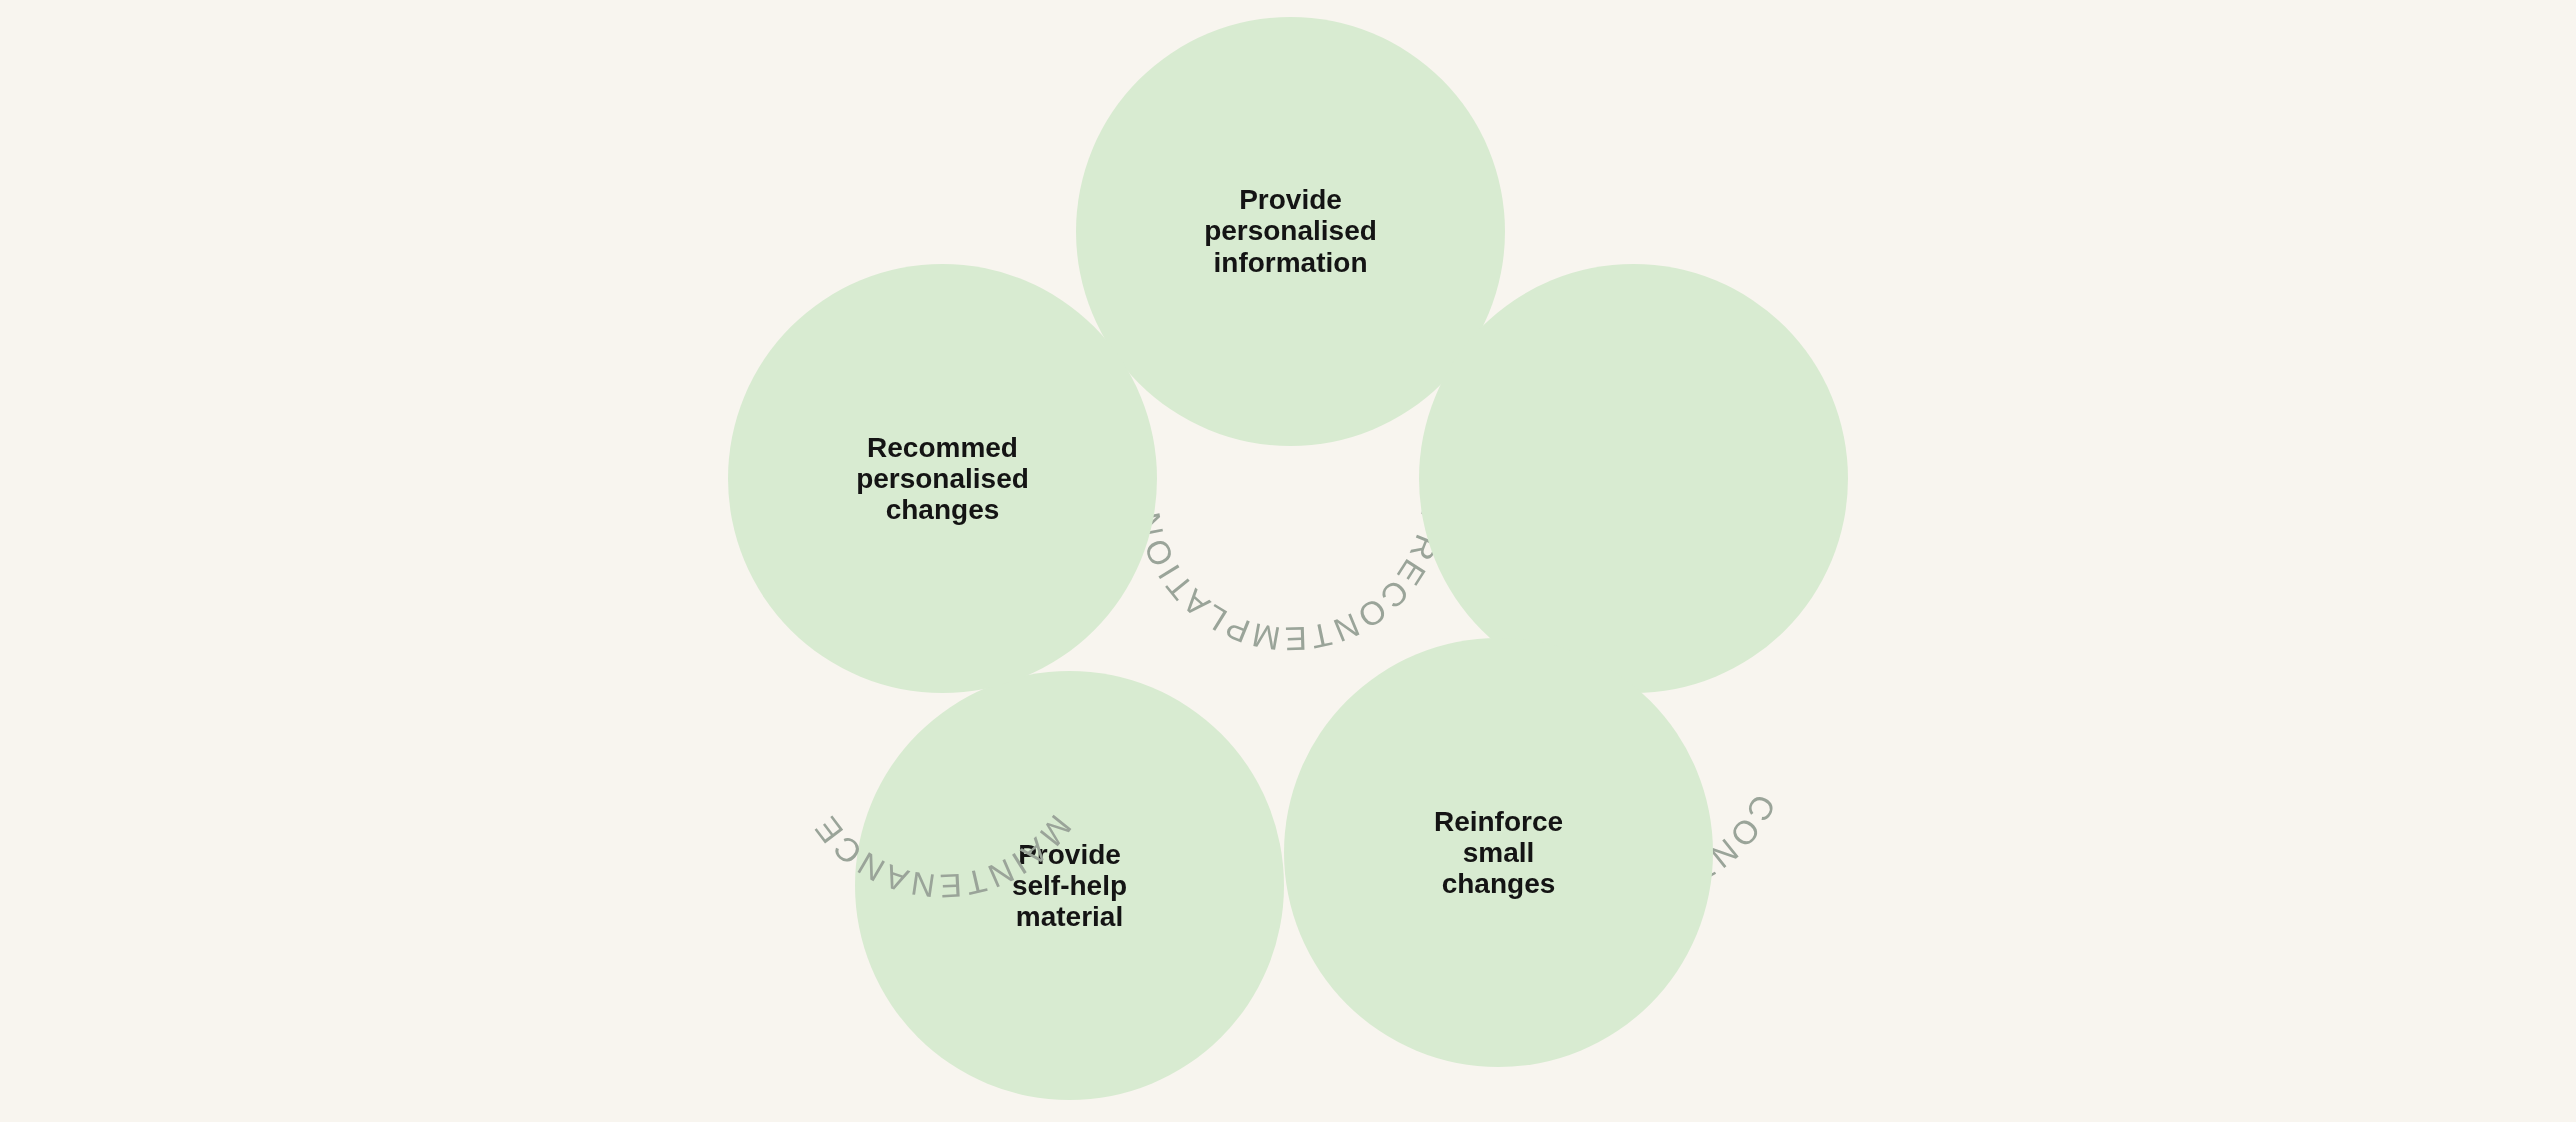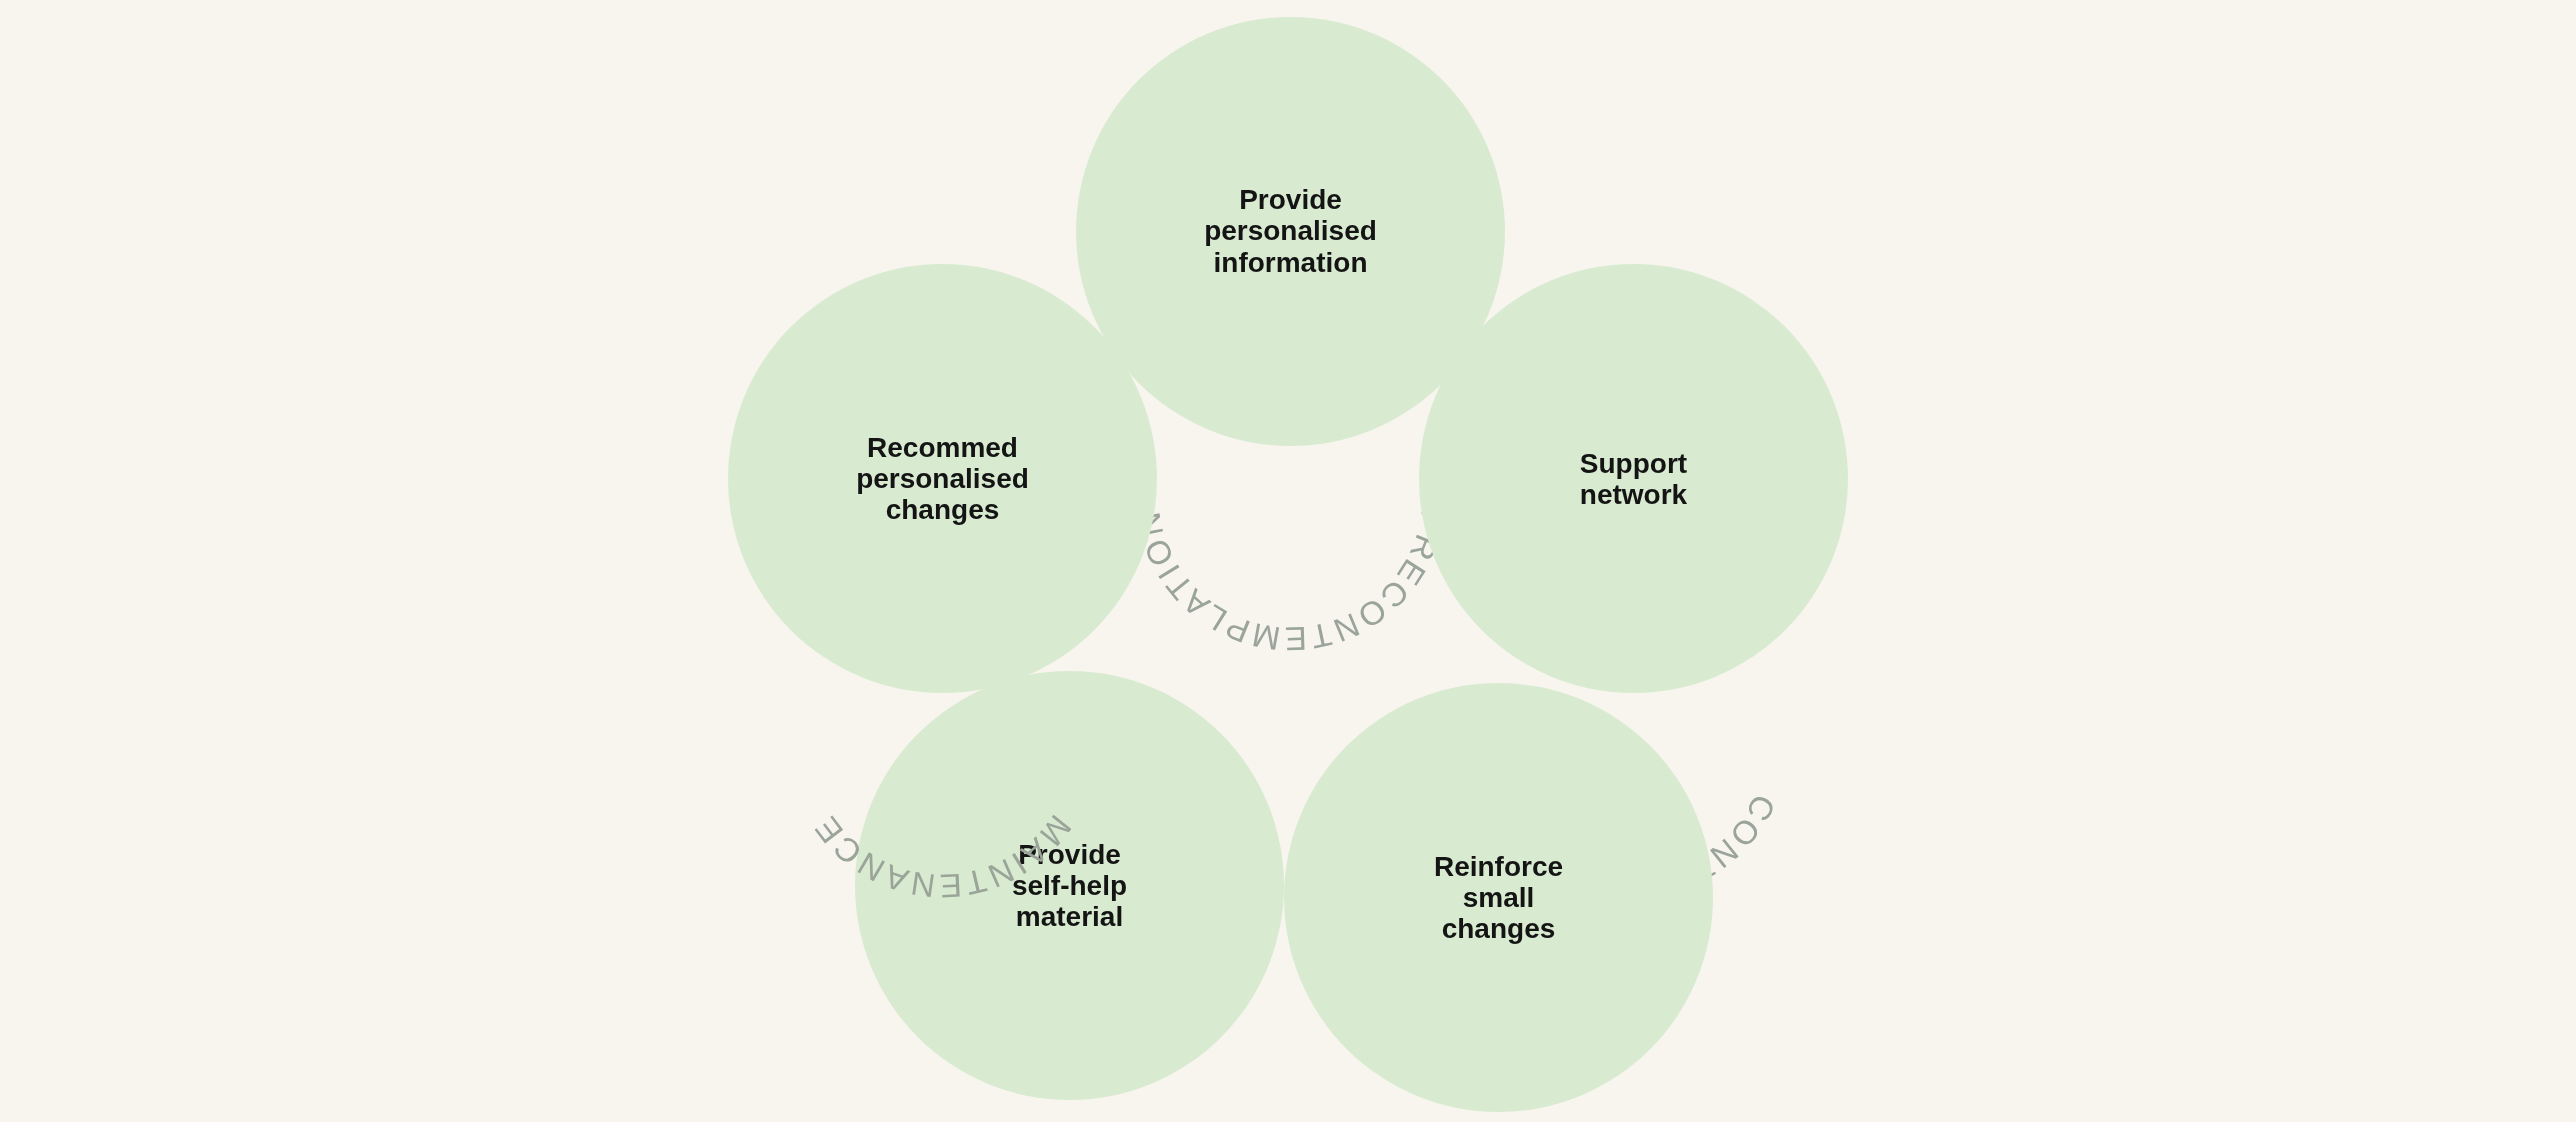--- a/index.html
+++ b/index.html
@@ -52,21 +52,21 @@
     text-align: center;
     white-space: pre-line;
     font-size: 28px;
     font-weight: 700;
     line-height: 1.12;
     color: var(--strategy-text, #141414);
   }
   
   .stage--precontemplation { left: 1076px; top: 16.5px;  }
   .stage--contemplation    { left: 1419px; top: 264px; }
-  .stage--preparation      { left: 1284px; top: 683px; }
+  .stage--preparation      { left: 1284px; top: 638px; }
   .stage--action           { left: 855px; top: 671px; }
   .stage--maintenance      { left: 728px;  top: 264px; }
 </style>
 </head>
 <body>
 
 <div class="diagram">
 
   <div class="stage stage--precontemplation">
     <div class="stage-circle"></div>
@@ -86,22 +86,20 @@
   <div class="stage stage--contemplation">
     <div class="stage-circle"></div>
     <svg class="arc-svg" viewBox="0 0 520 520" aria-hidden="true">
       <defs>
           <path id="arc-contemplation" d="M 260 420 A 160 160 0 1 1 259.95 420" fill="none"></path>
         </defs>
       <text class="arc-label" text-anchor="middle">
         <textPath href="#arc-contemplation" startOffset="50%">CONTEMPLATION</textPath>
       </text>
     </svg>
-    <div class="stage-text">Support
-network</div>
   </div>
 
   <div class="stage stage--preparation">
     <div class="stage-circle"></div>
     <svg class="arc-svg" viewBox="0 0 520 520" aria-hidden="true">
       <defs>
           <path id="arc-preparation" d="M 260 420 A 160 160 0 1 1 259.95 420" fill="none"></path>
         </defs>
       <text class="arc-label" text-anchor="middle">
         <textPath href="#arc-preparation" startOffset="50%">PREPARATION</textPath>

